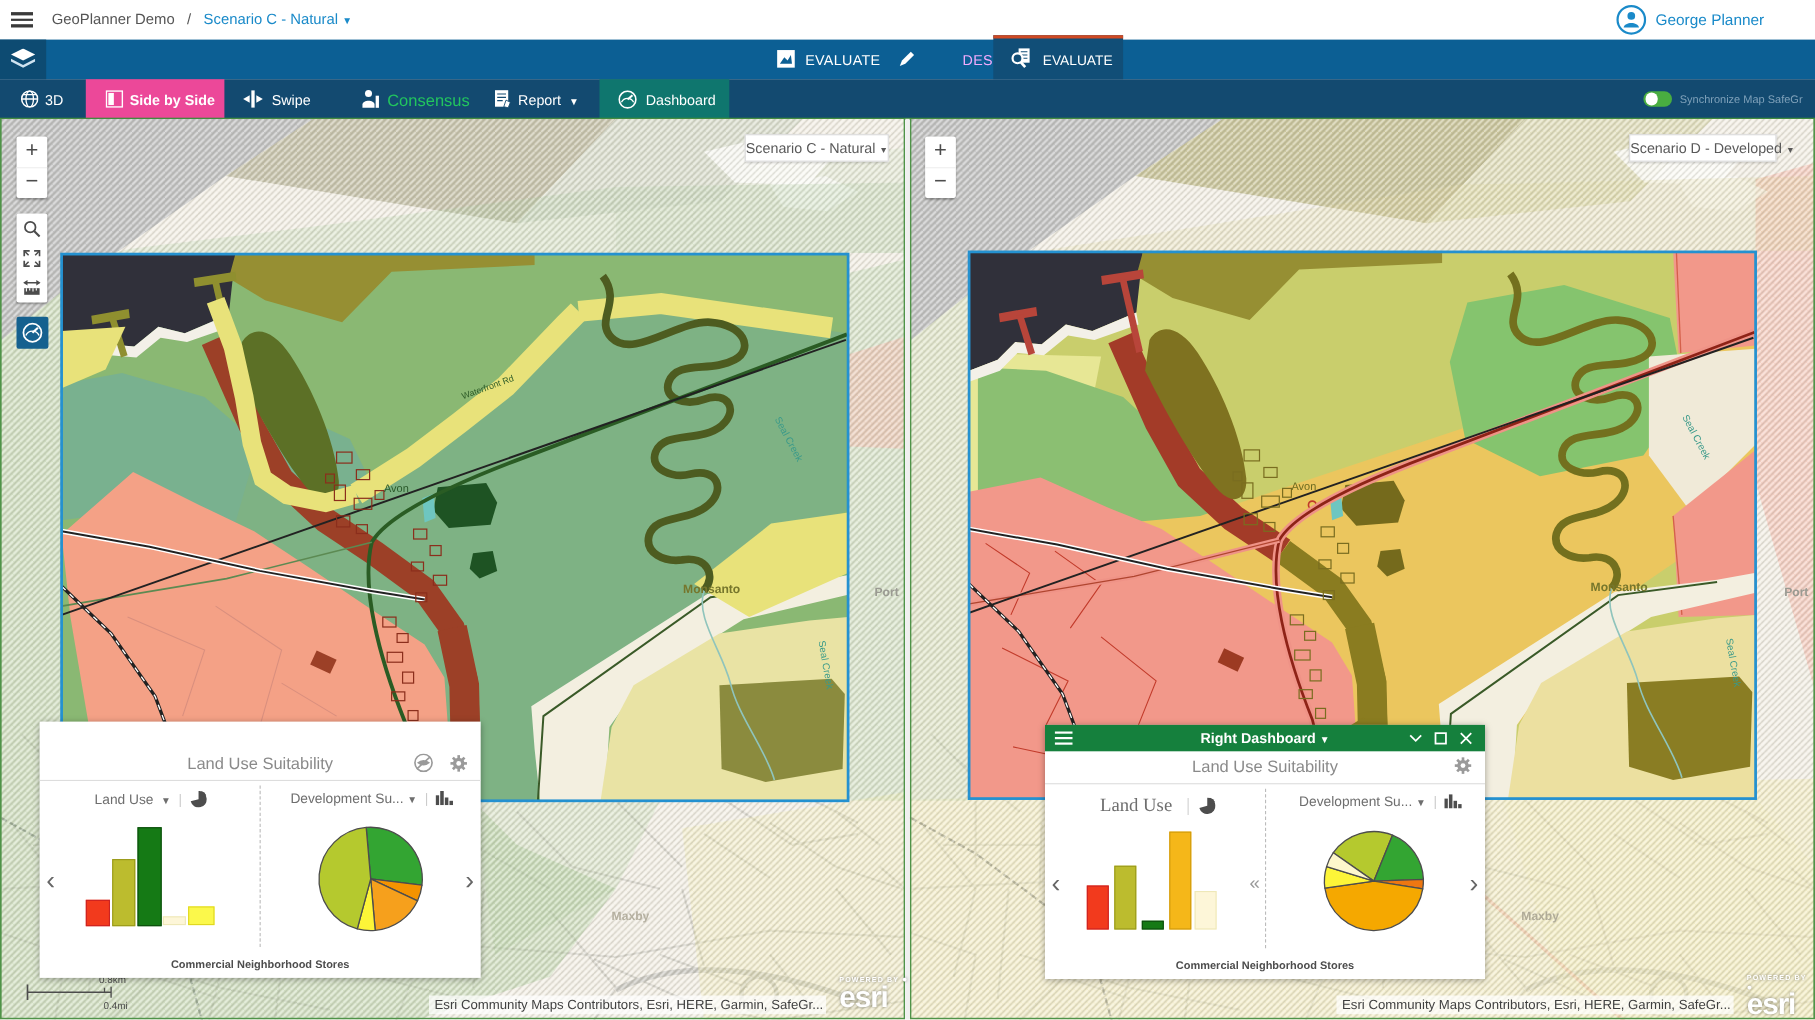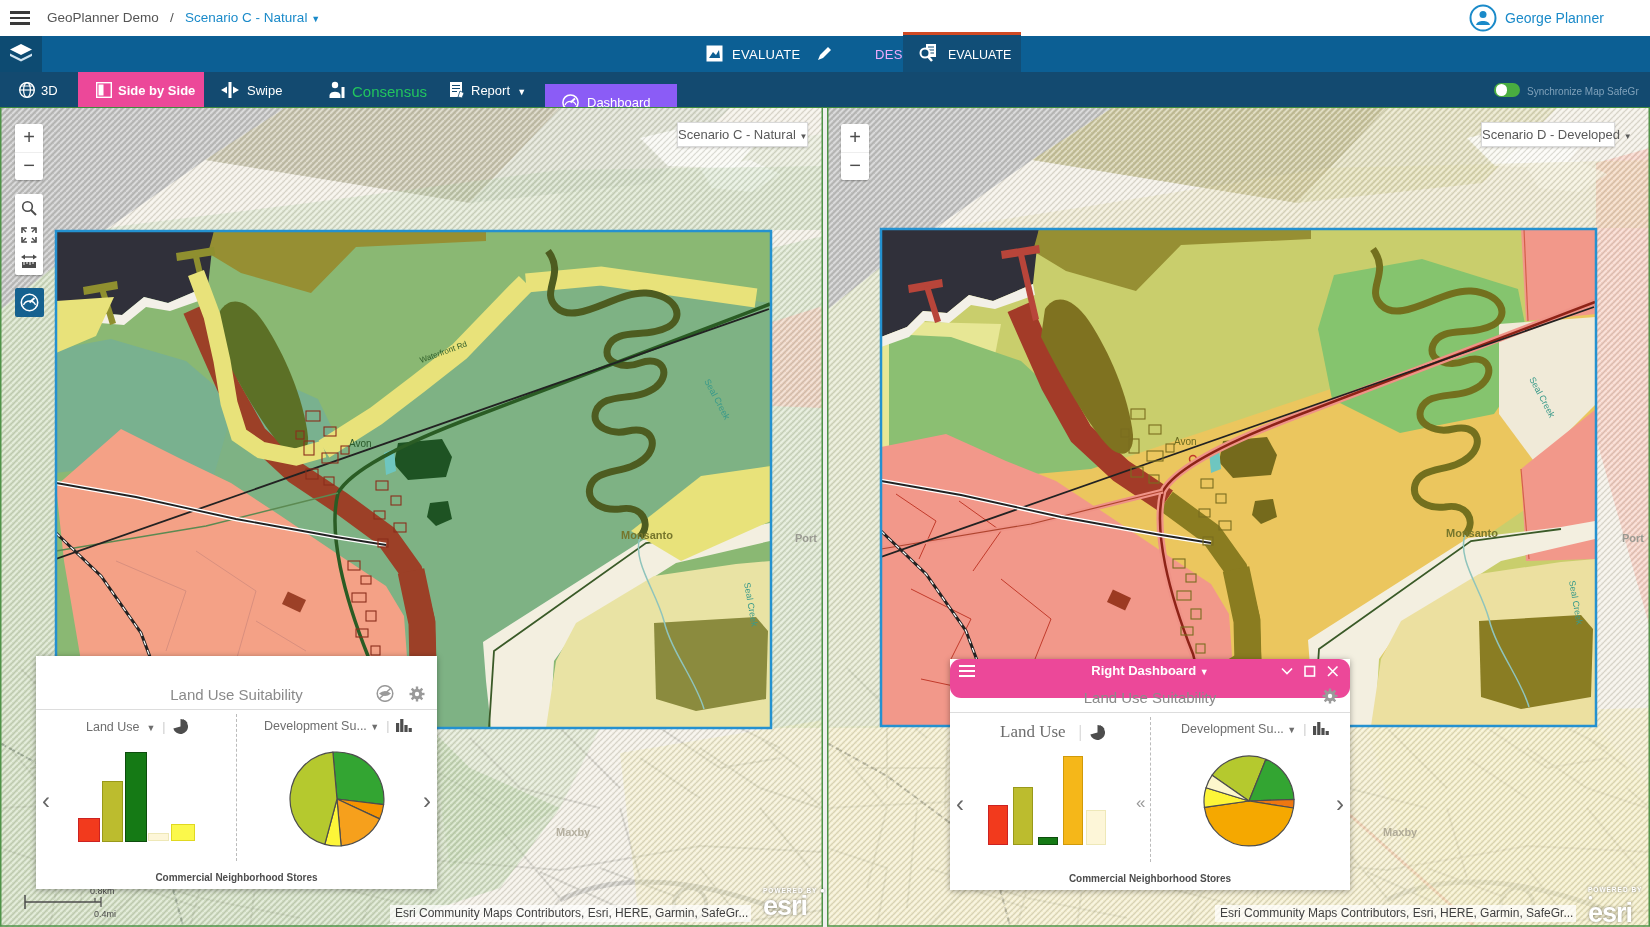--- a/index.html
+++ b/index.html
@@ -74,21 +74,21 @@
     </svg>
     <div class="abs" style="left:352px;top:11px;font-size:15px;color:#22c55e;">Consensus</div>
     <svg class="abs" style="left:449px;top:9px;" width="17" height="18">
       <rect x="1" y="1" width="12" height="15" fill="#fff"></rect>
       <line x1="3" y1="4.5" x2="11" y2="4.5" stroke="#134a70"></line>
       <line x1="3" y1="7.5" x2="11" y2="7.5" stroke="#134a70"></line>
       <line x1="3" y1="10.5" x2="8" y2="10.5" stroke="#134a70"></line>
       <path d="M9,16 L11,10 L15,12 L13,17 Z" fill="#fff" stroke="#134a70" stroke-width="0.8"></path>
     </svg>
     <div class="abs" style="left:471px;top:11px;font-size:13px;color:#fff;">Report&nbsp; <span style="font-size:9px;">▼</span></div>
-    <div class="abs" style="left:545px;top:12px;width:132px;height:36px;background:#8b5cf6;">
+    <div class="abs" style="left:545px;top:0;width:118px;height:36px;background:#0f766e;">
       <svg style="position:absolute;left:17px;top:10px;" width="17" height="17">
         <circle cx="8.5" cy="8.5" r="7.6" fill="none" stroke="#fff" stroke-width="1.5"></circle>
         <line x1="8.5" y1="8.5" x2="13" y2="4.5" stroke="#fff" stroke-width="1.8"></line>
         <path d="M3,11 a6,6 0 0 1 11,0" fill="none" stroke="#fff" stroke-width="1.2"></path>
       </svg>
       <div style="position:absolute;left:42px;top:11px;font-size:13px;color:#fff;">Dashboard</div>
     </div>
     <div class="abs" style="left:1494px;top:11px;width:26px;height:13.5px;border-radius:7px;background:#49ad40;">
       <div style="position:absolute;left:1.5px;top:1px;width:11.5px;height:11.5px;border-radius:50%;background:#fff;"></div>
     </div>
@@ -482,21 +482,21 @@
     <svg width="400" height="230" viewBox="0 0 400 230" style="position:absolute;left:0;top:0">
       <path d="M301.0,143.0 L296.9,96.2 A47.0,47.0 0 0 1 347.6,148.7 Z" fill="#33a532" stroke="#4d4d4d" stroke-width="1.2" stroke-linejoin="round"></path>
       <path d="M301.0,143.0 L347.6,148.7 A47.0,47.0 0 0 1 343.6,162.9 Z" fill="#f59300" stroke="#4d4d4d" stroke-width="1.2" stroke-linejoin="round"></path>
       <path d="M301.0,143.0 L343.6,162.9 A47.0,47.0 0 0 1 305.1,189.8 Z" fill="#f6a01c" stroke="#4d4d4d" stroke-width="1.2" stroke-linejoin="round"></path>
       <path d="M301.0,143.0 L305.1,189.8 A47.0,47.0 0 0 1 288.8,188.4 Z" fill="#fdf538" stroke="#4d4d4d" stroke-width="1.2" stroke-linejoin="round"></path>
       <path d="M301.0,143.0 L288.8,188.4 A47.0,47.0 0 0 1 296.9,96.2 Z" fill="#b5c92e" stroke="#4d4d4d" stroke-width="1.2" stroke-linejoin="round"></path>
     </svg>
     <div style="position:absolute;left:0;right:0;bottom:6px;text-align:center;font-size:10px;font-weight:bold;color:#4d4d4d;">Commercial Neighborhood Stores</div>
   </div>
 <div style="position:absolute;left:950px;top:659px;width:400px;height:231px;background:#fff;box-shadow:0 1px 6px rgba(0,0,0,0.35);">
-    <div style="position:absolute;left:0;top:0;right:0;height:39px;background:#ec4899;color:#fff;border-radius:11px;">
+    <div style="position:absolute;left:0;top:0;right:0;height:24px;background:#15803d;color:#fff;">
       <div style="position:absolute;left:9px;top:6px;width:16px;">
         <div style="height:2px;background:#fff;margin-bottom:3px;"></div>
         <div style="height:2px;background:#fff;margin-bottom:3px;"></div>
         <div style="height:2px;background:#fff;"></div>
       </div>
       <div style="position:absolute;left:0;right:0;top:4px;text-align:center;font-size:13px;font-weight:bold;">Right Dashboard <span style="font-size:9px;">▼</span></div>
       <svg style="position:absolute;right:8px;top:5px;" width="62" height="14">
         <path d="M2,4.5 L7,9.5 L12,4.5" fill="none" stroke="#fff" stroke-width="1.6"></path>
         <rect x="25" y="2.5" width="9.5" height="9.5" fill="none" stroke="#fff" stroke-width="1.6"></rect>
         <path d="M48,2.5 L57.5,12 M57.5,2.5 L48,12" stroke="#fff" stroke-width="1.6"></path>

